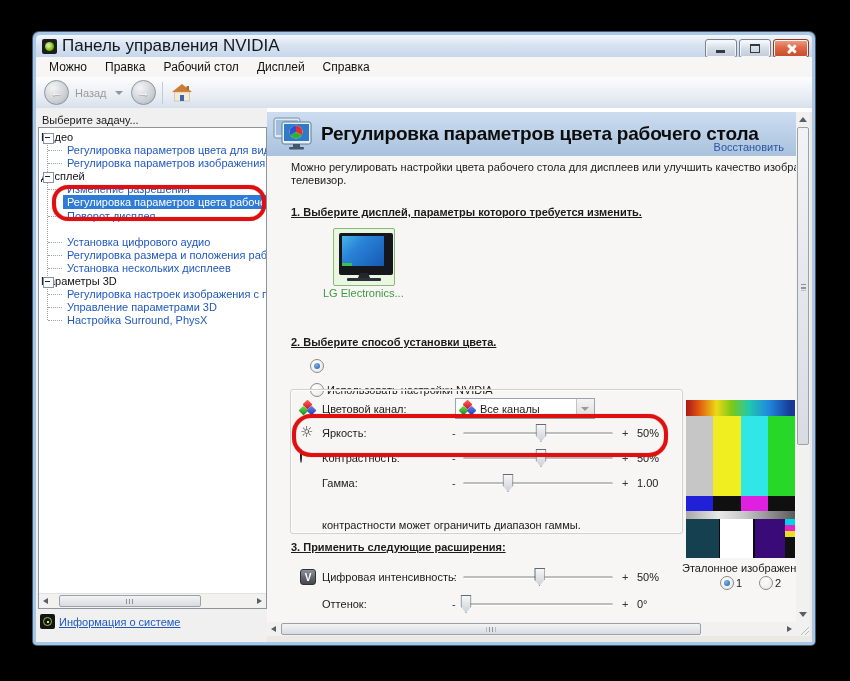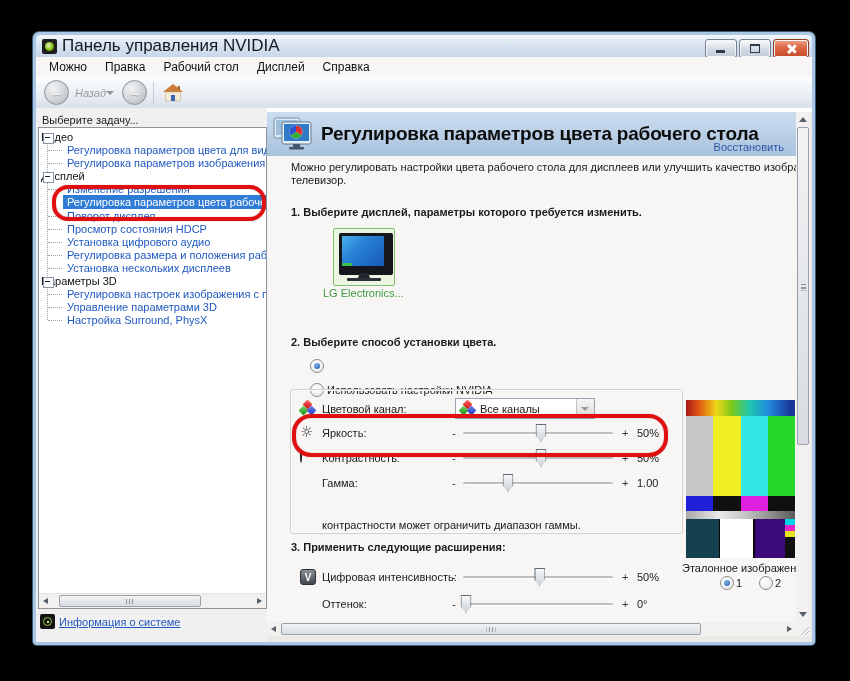--- a/index.html
+++ b/index.html
@@ -36,21 +36,21 @@
     border-bottom:1px solid #e2e0dd;display:flex;align-items:center;padding-left:4px;}
   #menubar span{padding:3px 9px;font-size:12px;color:#111;}
 
   #toolbar{position:absolute;left:0;top:42px;right:0;height:31px;
     background:linear-gradient(180deg,#fcfdfe,#e6ebf2 70%,#d8e0ea);
     border-bottom:1px solid #b9c3cf;display:flex;align-items:center;padding-left:8px;}
   .navcircle{width:23px;height:23px;border-radius:50%;border:1px solid #8d949c;
     background:radial-gradient(circle at 35% 30%,#f4f4f4,#c9cdd2 65%,#a8adb4);
     display:flex;align-items:center;justify-content:center;color:#fff;
     font-weight:bold;font-size:13px;text-shadow:0 1px 1px #7d828a;}
-  .back-label{color:#9b9b9b;margin:0 0 0 6px;font-style:italic;}
+  .back-label{color:#9b9b9b;margin:0 8px 0 6px;}
   .caret{width:0;height:0;border-left:4px solid transparent;border-right:4px solid transparent;
     border-top:4px solid #8f969e;margin-right:8px;}
   .tb-sep{width:1px;height:22px;background:#c2cbd6;margin:0 8px 0 6px;}
 
   
   #paneRow{position:absolute;left:0;top:73px;right:0;bottom:0;background:#f0f0f0;}
   #sidebar{position:absolute;left:0;top:0;width:231px;bottom:0;background:#f0f0f0;}
   #sidebar .sb-head{position:absolute;left:6px;top:6px;color:#1a1a1a;}
   #treebox{position:absolute;left:2px;top:19px;width:227px;height:480px;background:#fff;
     border:1px solid #8b939e;overflow:hidden;}
@@ -75,21 +75,21 @@
   #main{position:absolute;left:231px;top:0;right:0;bottom:0;background:#ebe9e6;}
   #main .topstrip{position:absolute;left:0;top:0;right:0;height:4px;background:#fff;}
   #band{position:absolute;left:0;top:4px;width:529px;height:44px;
     background:linear-gradient(180deg,#ccddf0,#a9c2dd);display:flex;align-items:center;}
   #band .page-title{font-size:19px;font-weight:bold;color:#0c0c0c;letter-spacing:-0.2px;white-space:nowrap;}
   #band .restore{position:absolute;right:12px;bottom:3px;color:#2b56a6;font-size:11px;}
   .band-icon{width:40px;height:36px;margin:0 8px 0 6px;flex:none;}
 
   #content{position:absolute;left:0;top:48px;width:529px;height:466px;background:#f7f6f4;overflow:hidden;}
   .txt{position:absolute;white-space:nowrap;}
-  .bold{font-weight:bold;}
+  .bold{font-weight:bold;text-decoration:underline;}
 
   
   #monbox{position:absolute;left:66px;top:72px;width:60px;height:56px;background:#eaf6e2;
     border:1px solid #83bd70;border-radius:2px;}
   #monbox .screen{position:absolute;left:5px;top:4px;width:48px;height:36px;background:#15171c;
     border-radius:2px;padding:3px;}
   #monbox .glass{width:42px;height:30px;background:
     linear-gradient(135deg,#4ab4e8 0%,#2a84d8 35%,#1559b4 100%);position:relative;}
   #monbox .glass:after{content:"";position:absolute;left:0;bottom:0;width:10px;height:3px;background:#39c24d;}
   #monbox .neck{position:absolute;left:24px;top:44px;width:12px;height:5px;background:#23262c;
@@ -229,21 +229,20 @@
       <div class="sb-head">Выберите задачу...</div>
       <div id="treebox">
         <div class="trunk"></div>
         <div class="trow cat" style="top:3px"><span class="exp"></span><span>Видео</span></div>
         <div class="trow link" style="top:16px"><span>Регулировка параметров цвета для вид</span></div>
         <div class="trow link" style="top:29px"><span>Регулировка параметров изображения д</span></div>
         <div class="trow cat" style="top:42px"><span class="exp"></span><span>Дисплей</span></div>
         <div class="trow link" style="top:55px"><span>Изменение разрешения</span></div>
         <div class="trow sel" style="top:67px"><span>Регулировка параметров цвета рабочег</span></div>
         <div class="trow link" style="top:82px"><span>Поворот дисплея</span></div>
-        <div class="trow link" style="top:95px"><span>Просмотр состояния HDCP</span></div>
         <div class="trow link" style="top:108px"><span>Установка цифрового аудио</span></div>
         <div class="trow link" style="top:121px"><span>Регулировка размера и положения рабоч</span></div>
         <div class="trow link" style="top:134px"><span>Установка нескольких дисплеев</span></div>
         <div class="trow cat" style="top:147px"><span class="exp"></span><span>Параметры 3D</span></div>
         <div class="trow link" style="top:160px"><span>Регулировка настроек изображения с пр</span></div>
         <div class="trow link" style="top:173px"><span>Управление параметрами 3D</span></div>
         <div class="trow link" style="top:186px"><span>Настройка Surround, PhysX</span></div>
 
         <div class="sb" style="left:0;right:0;bottom:0;height:14px;border-top:1px solid #e4e2df;">
           <span class="tri" style="left:4px;top:4px;border-top:3.5px solid transparent;border-bottom:3.5px solid transparent;border-right:5px solid #55606b;"></span>

